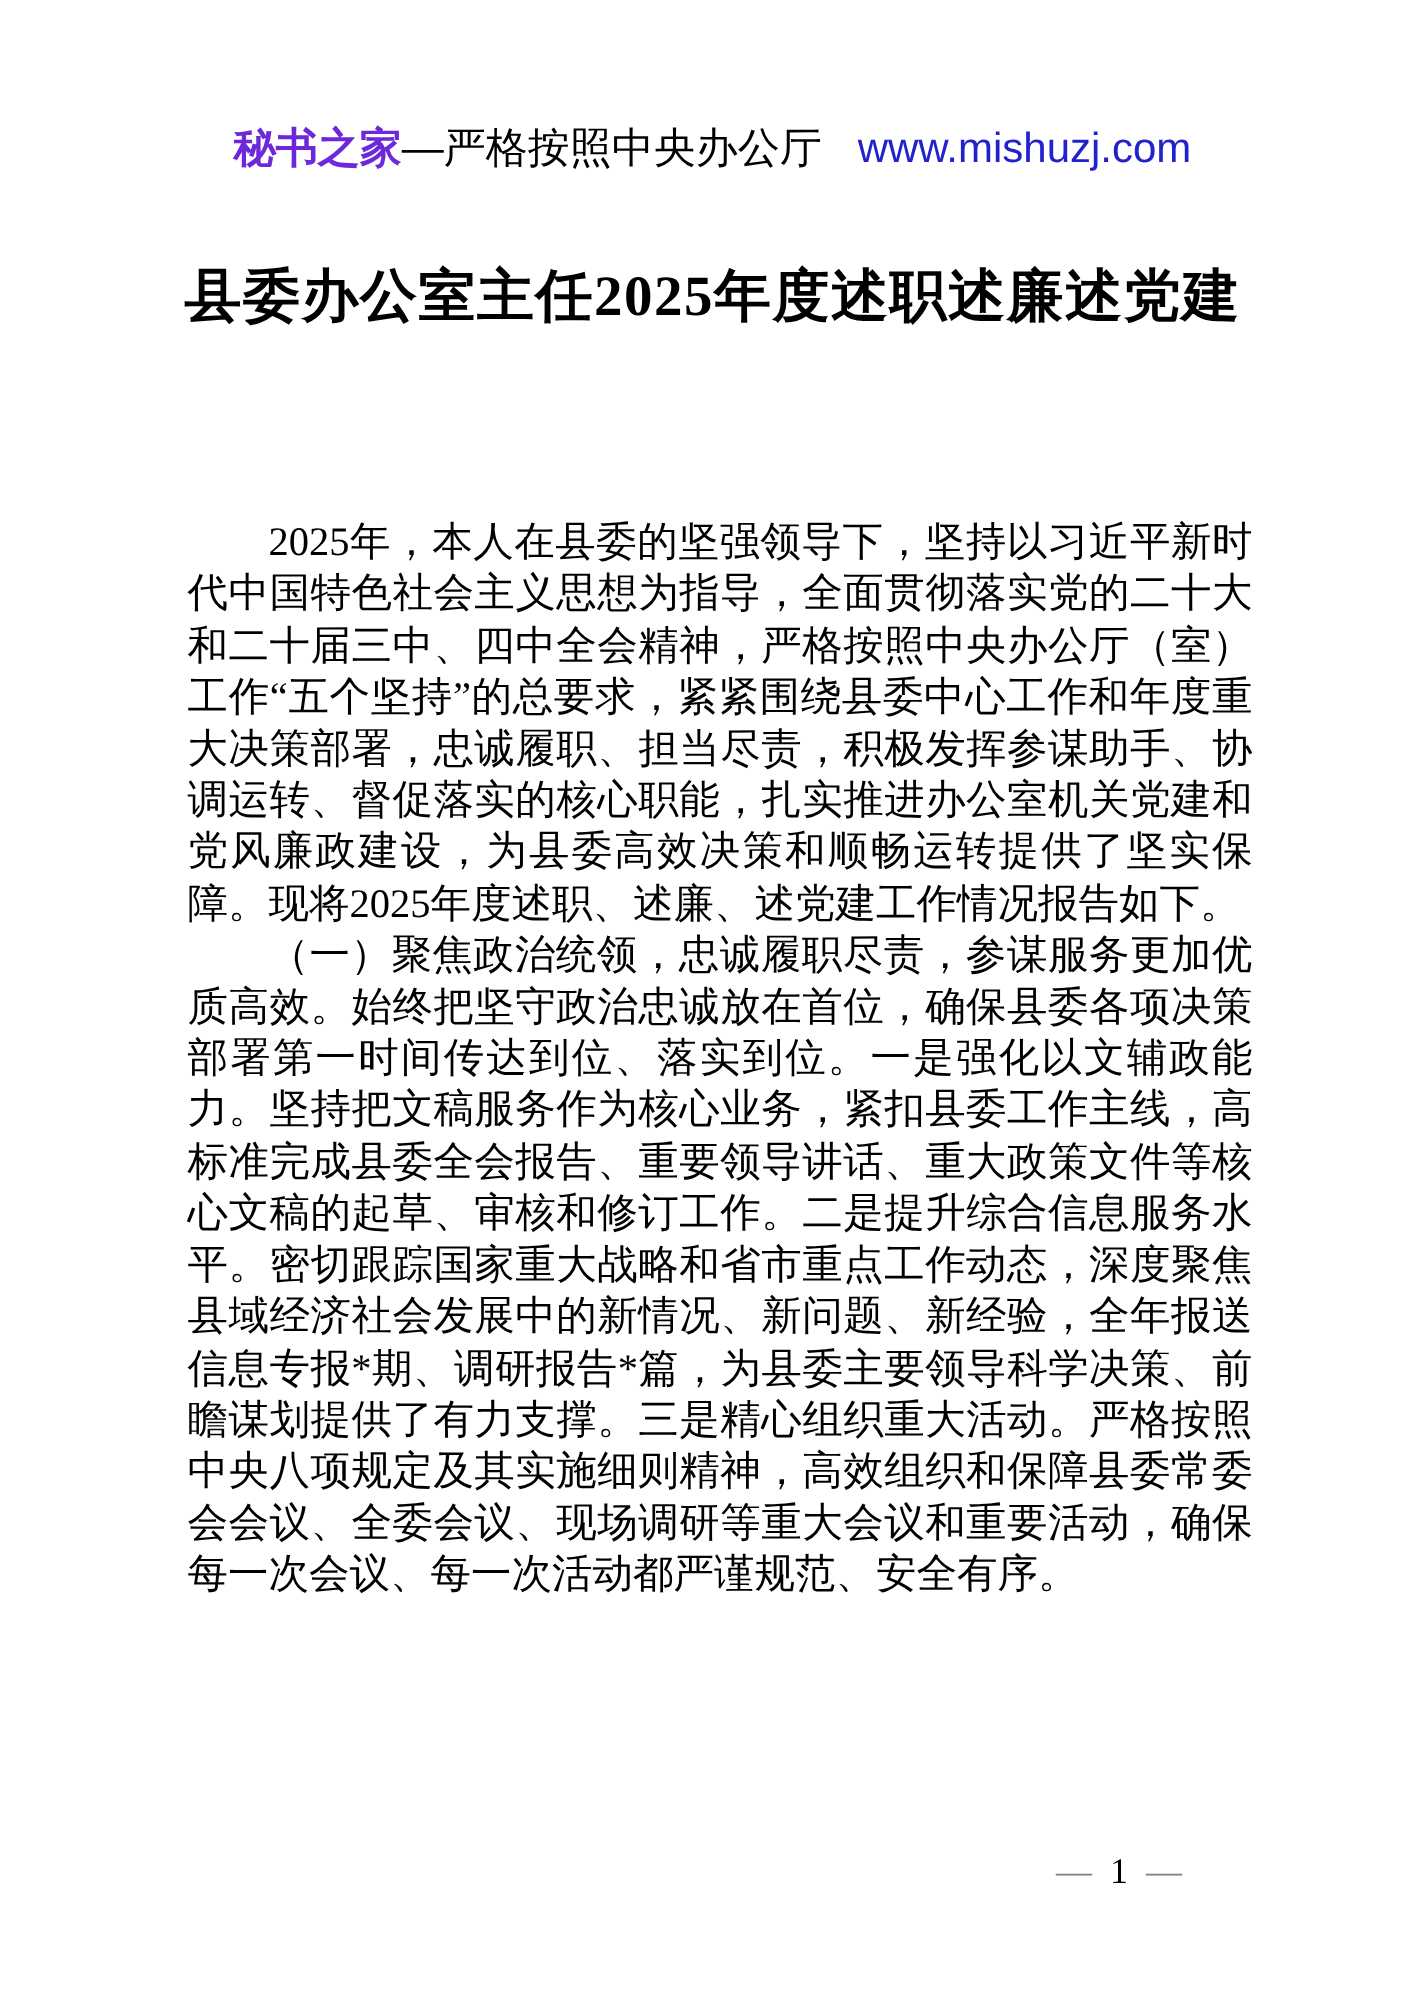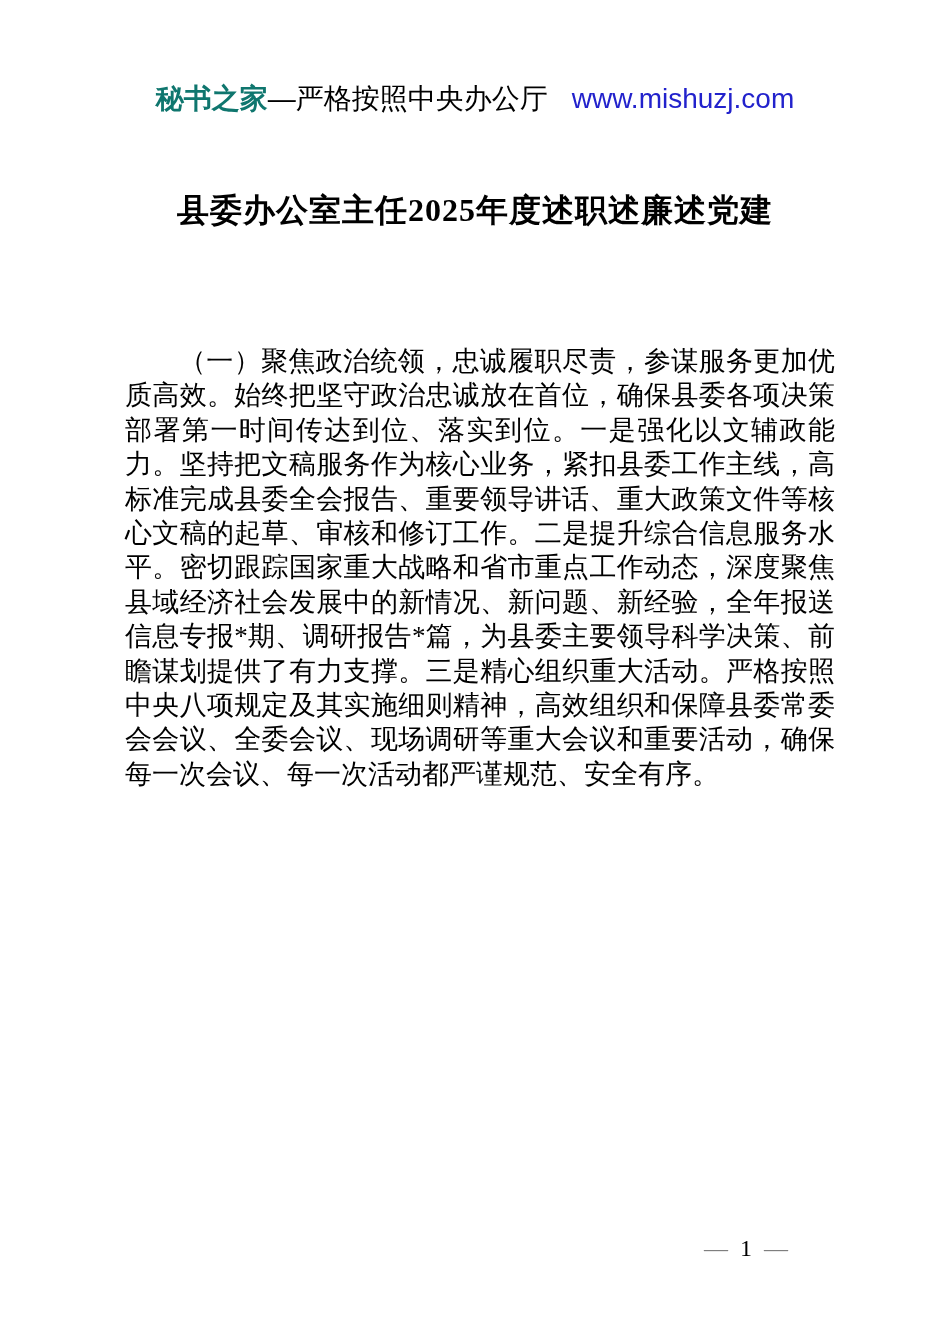--- a/index.html
+++ b/index.html
@@ -22,42 +22,42 @@
     top: 80px;
     left: 0;
     width: 100%;
     text-align: center;
     font-size: 28px;
     line-height: 38px;
     font-family: "Liberation Sans", "DejaVu Sans", sans-serif;
     white-space: nowrap;
   }
   .brand {
-    color: #0f766e;
+    color: #6d28d9;
     font-weight: bold;
   }
   .tagline {
     color: #000000;
     font-weight: normal;
   }
   .url {
     color: #2222cc;
     margin-left: 24px;
     font-weight: normal;
     cursor: pointer;
   }
   
   .doc-title {
     position: absolute;
-    top: 176px;
+    top: 164px;
     left: 0;
     width: 100%;
     margin: 0;
     text-align: center;
-    font-size: 32px;
+    font-size: 38px;
     line-height: 68px;
     font-weight: bold;
     font-family: "Liberation Serif", "DejaVu Serif", serif;
     letter-spacing: 1px;
   }
   .title-line { display: block; }
   
   .doc-body {
     position: absolute;
     top: 344px;
@@ -93,20 +93,21 @@
 
   <div class="doc-header">
     <span class="brand">秘书之家</span><span class="tagline">—严格按照中央办公厅</span><span class="url">www.mishuzj.com</span>
   </div>
 
   <h1 class="doc-title">
     <span class="title-line">县委办公室主任2025年度述职述廉述党建</span>
   </h1>
 
   <div class="doc-body">
+      <p class="para"><span>2025年，本人在县委的坚强领导下，坚持以习近平新时代中国特色社会主义思想为指导，全面贯彻落实党的二十大和二十届三中、四中全会精神，严格按照中央办公厅（室）工作“五个坚持”的总要求，紧紧围绕县委中心工作和年度重大决策部署，忠诚履职、担当尽责，积极发挥参谋助手、协调运转、督促落实的核心职能，扎实推进办公室机关党建和党风廉政建设，为县委高效决策和顺畅运转提供了坚实保障。现将2025年度述职、述廉、述党建工作情况报告如下。</span></p>
       <p class="para"><span>（一）聚焦政治统领，忠诚履职尽责，参谋服务更加优质高效。始终把坚守政治忠诚放在首位，确保县委各项决策部署</span><span class="b">第一</span><span>时间传达到位、落实到位。</span><span class="b">一是</span><span>强化以文辅政能力。坚持把文稿服务作为核心业务，紧扣县委工作主线，高标准完成县委全会报告、重要领导讲话、重大政策文件等核心文稿的起草、审核和修订工作。</span><span class="b">二是</span><span>提升综合信息服务水平。密切跟踪国家重大战略和省市重点工作动态，深度聚焦县域经济社会发展中的新情况、新问题、新经验，全年报送信息专报*期、调研报告*篇，为县委主要领导科学决策、前瞻谋划提供了有力支撑。</span><span class="b">三是</span><span>精心组织重大活动。严格按照中央八项规定及其实施细则精神，高效组织和保障县委常委会会议、全委会议、现场调研等重大会议和重要活动，确保每一次会议、每一次活动都严谨规范、安全有序。</span></p>
     </div>
 
   <div class="page-num">
     <span class="dash">—</span><span class="num">1</span><span class="dash">—</span>
   </div>
 
 </div>
 
 </body></html>

